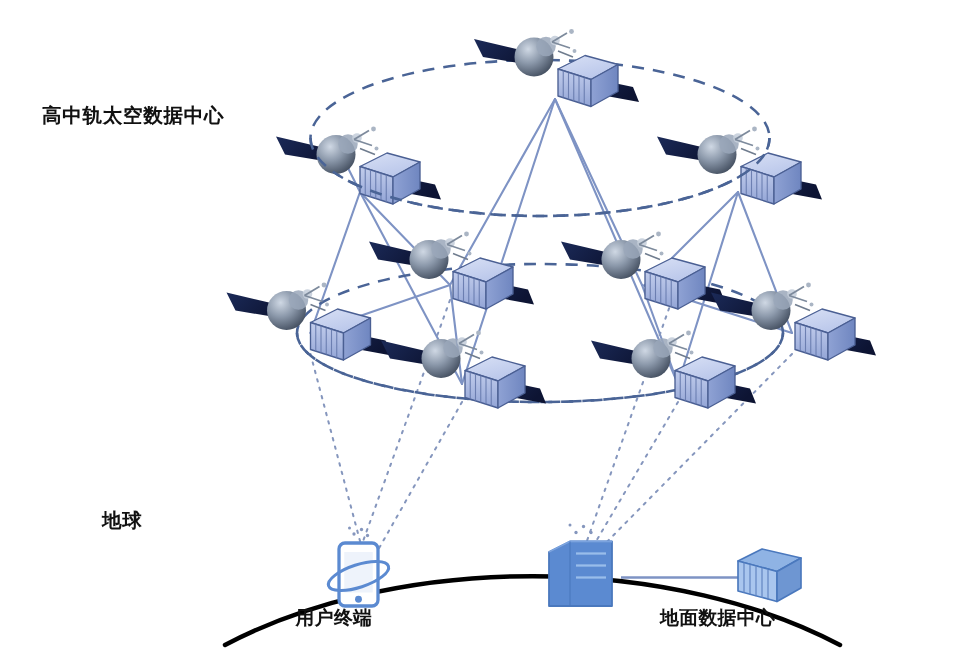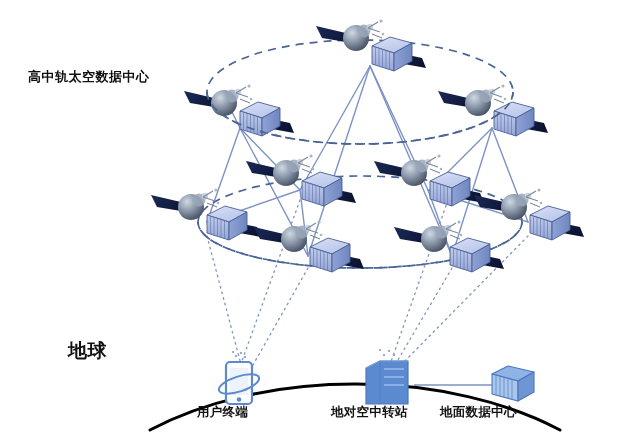--- a/index.html
+++ b/index.html
@@ -11,21 +11,21 @@
   #stage{position:absolute;left:0;top:0;width:640px;height:447px;}
   svg.layer{position:absolute;left:0;top:0;width:640px;height:447px;}
   .lbl{
     position:absolute;
     color:#111111;
     font-weight:700;
     white-space:nowrap;
     font-family:"Liberation Sans","DejaVu Sans",sans-serif;
   }
   .lbl-tier{font-size:13px;letter-spacing:.5px;}
-  .lbl-ground{font-size:19px;letter-spacing:.5px;}
+  .lbl-ground{font-size:13px;letter-spacing:.5px;}
   .lbl-node{font-size:12.5px;letter-spacing:.3px;}
   #lbl-meo{left:28px;top:68px;}
   #lbl-leo{left:28px;top:212px;}
   #lbl-earth{left:68px;top:338px;}
   #lbl-ue{left:197px;top:404px;}
   #lbl-relay{left:331px;top:404px;}
   #lbl-gdc{left:440px;top:404px;text-align:right;}
 </style>
 </head>
 <body>
@@ -212,17 +212,16 @@
     </g>
   </svg>
 
   <div class="lbl lbl-tier" id="lbl-meo">高中轨太空数据中心</div>
 
 
   <div class="lbl lbl-ground" id="lbl-earth">地球</div>
 
   <div class="lbl lbl-node" id="lbl-ue">用户终端</div>
 
-  <div class="lbl lbl-node" id="lbl-relay">地对空中转站</div>
 
   <div class="lbl lbl-node" id="lbl-gdc">地面数据中心</div>
 
 </div>
 
 </body></html>

